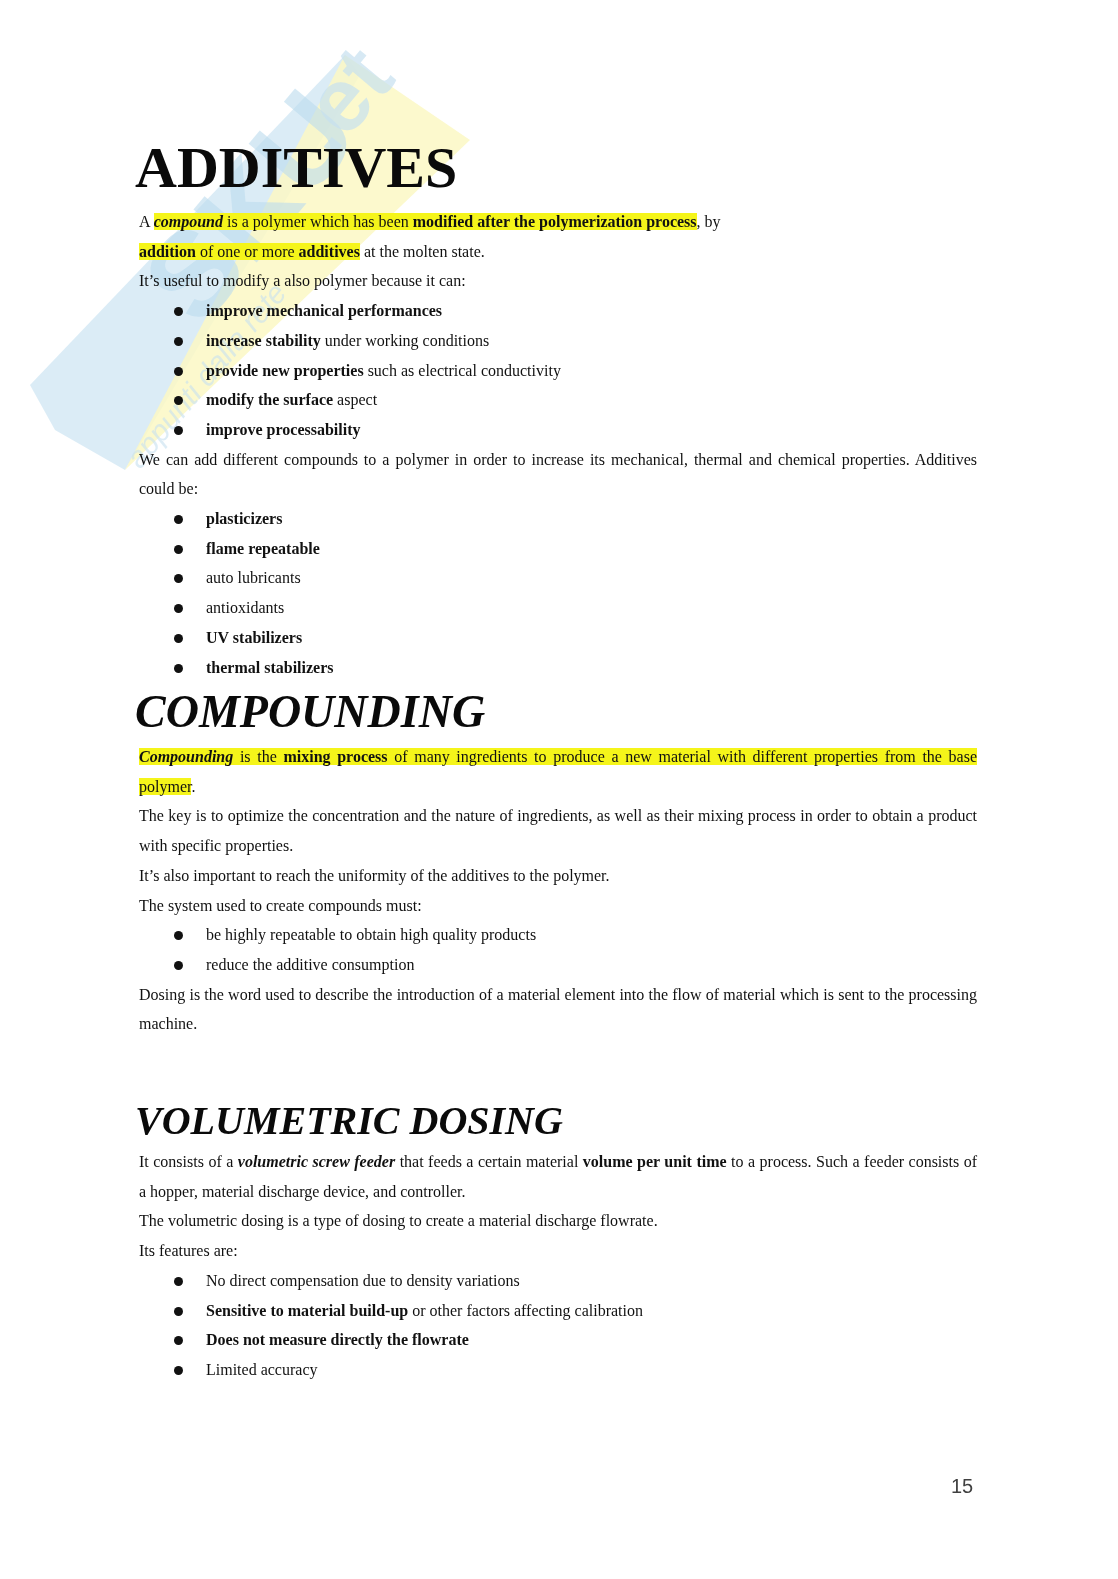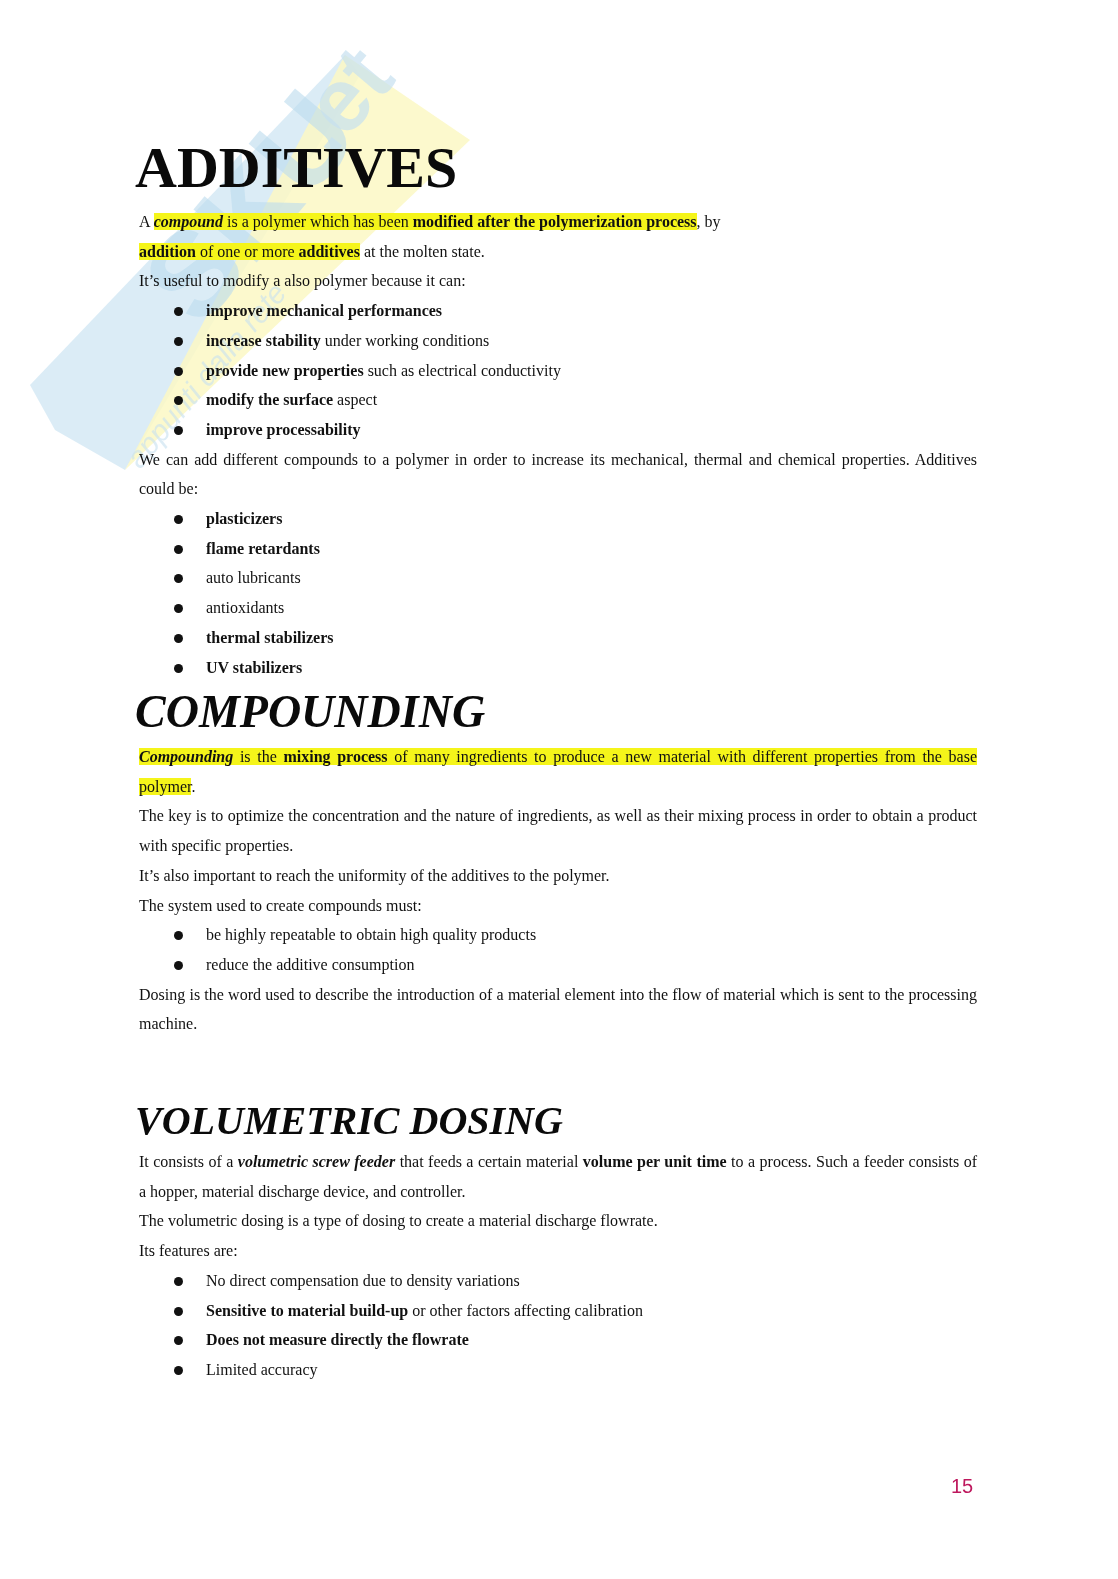--- a/index.html
+++ b/index.html
@@ -22,21 +22,21 @@
   .p { margin: 0; text-align: justify; }
   ul.bullets { list-style: none; margin: 0; padding: 0; }
   ul.bullets li { position: relative; padding-left: 67px; }
   ul.bullets li .dot {
     position: absolute; left: 35px; top: 11px; width: 9px; height: 9px; border-radius: 50%; background: #111;
   }
   b { font-weight: bold; }
   .hl { background: #f5f51a; }
   .page-number {
     position: absolute; left: 951px; top: 1474px; font-family: "Liberation Sans", "DejaVu Sans", sans-serif;
-    font-size: 20px; line-height: 24px; color: #be185d;
+    font-size: 20px; line-height: 24px; color: #404040;
   }
 </style>
 </head>
 <body>
 
 <svg class="watermark" viewBox="0 0 520 520" xmlns="http://www.w3.org/2000/svg">
   <polygon points="30,385 345,55 360,75 125,470 55,430" fill="#cfe6f3" opacity="0.75"></polygon>
   <polygon points="345,55 470,140 125,470" fill="#fbf8c4" opacity="0.85"></polygon>
   <text x="200" y="330" font-family="Liberation Sans, sans-serif" font-weight="bold" font-size="120" fill="#bcdcee" opacity="0.6" transform="rotate(-50 200 330)">SKU</text>
   <text x="330" y="160" font-family="Liberation Sans, sans-serif" font-weight="bold" font-size="90" fill="#c7e1f0" opacity="0.7" transform="rotate(-50 330 160)">.et</text>
@@ -55,25 +55,25 @@
     <ul class="bullets">
       <li><span class="dot"></span><b>improve mechanical performances</b><span></span></li>
       <li><span class="dot"></span><b>increase stability</b><span> under working conditions</span></li>
       <li><span class="dot"></span><b>provide new properties</b><span> such as electrical conductivity</span></li>
       <li><span class="dot"></span><b>modify the surface</b><span> aspect</span></li>
       <li><span class="dot"></span><b>improve processability</b><span></span></li>
     </ul>
     <p class="p">We can add different compounds to a polymer in order to increase its mechanical, thermal and chemical properties. Additives could be:</p>
     <ul class="bullets">
       <li><span class="dot"></span><b>plasticizers</b><span></span></li>
-      <li><span class="dot"></span><b>flame retardants</b><span></span></li>
+      <li><span class="dot"></span><b>flame repeatable</b><span></span></li>
       <li><span class="dot"></span><b></b><span>auto lubricants</span></li>
       <li><span class="dot"></span><b></b><span>antioxidants</span></li>
+      <li><span class="dot"></span><b>UV stabilizers</b><span></span></li>
       <li><span class="dot"></span><b>thermal stabilizers</b><span></span></li>
-      <li><span class="dot"></span><b>UV stabilizers</b><span></span></li>
     </ul>
   </div>
 
   <h2 class="h2 compounding">COMPOUNDING</h2>
 
   <div class="block" style="top:742px;">
     <p class="p"><span class="hl"><b><i>Compounding</i></b><span> is the </span><b>mixing process</b><span> of many ingredients to produce a new material with different properties from the base polymer</span></span><span>.</span></p>
     <p class="p">The key is to optimize the concentration and the nature of ingredients, as well as their mixing process in order to obtain a product with specific properties.</p>
     <p class="p">It’s also important to reach the uniformity of the additives to the polymer.</p>
     <p class="p">The system used to create compounds must:</p>

